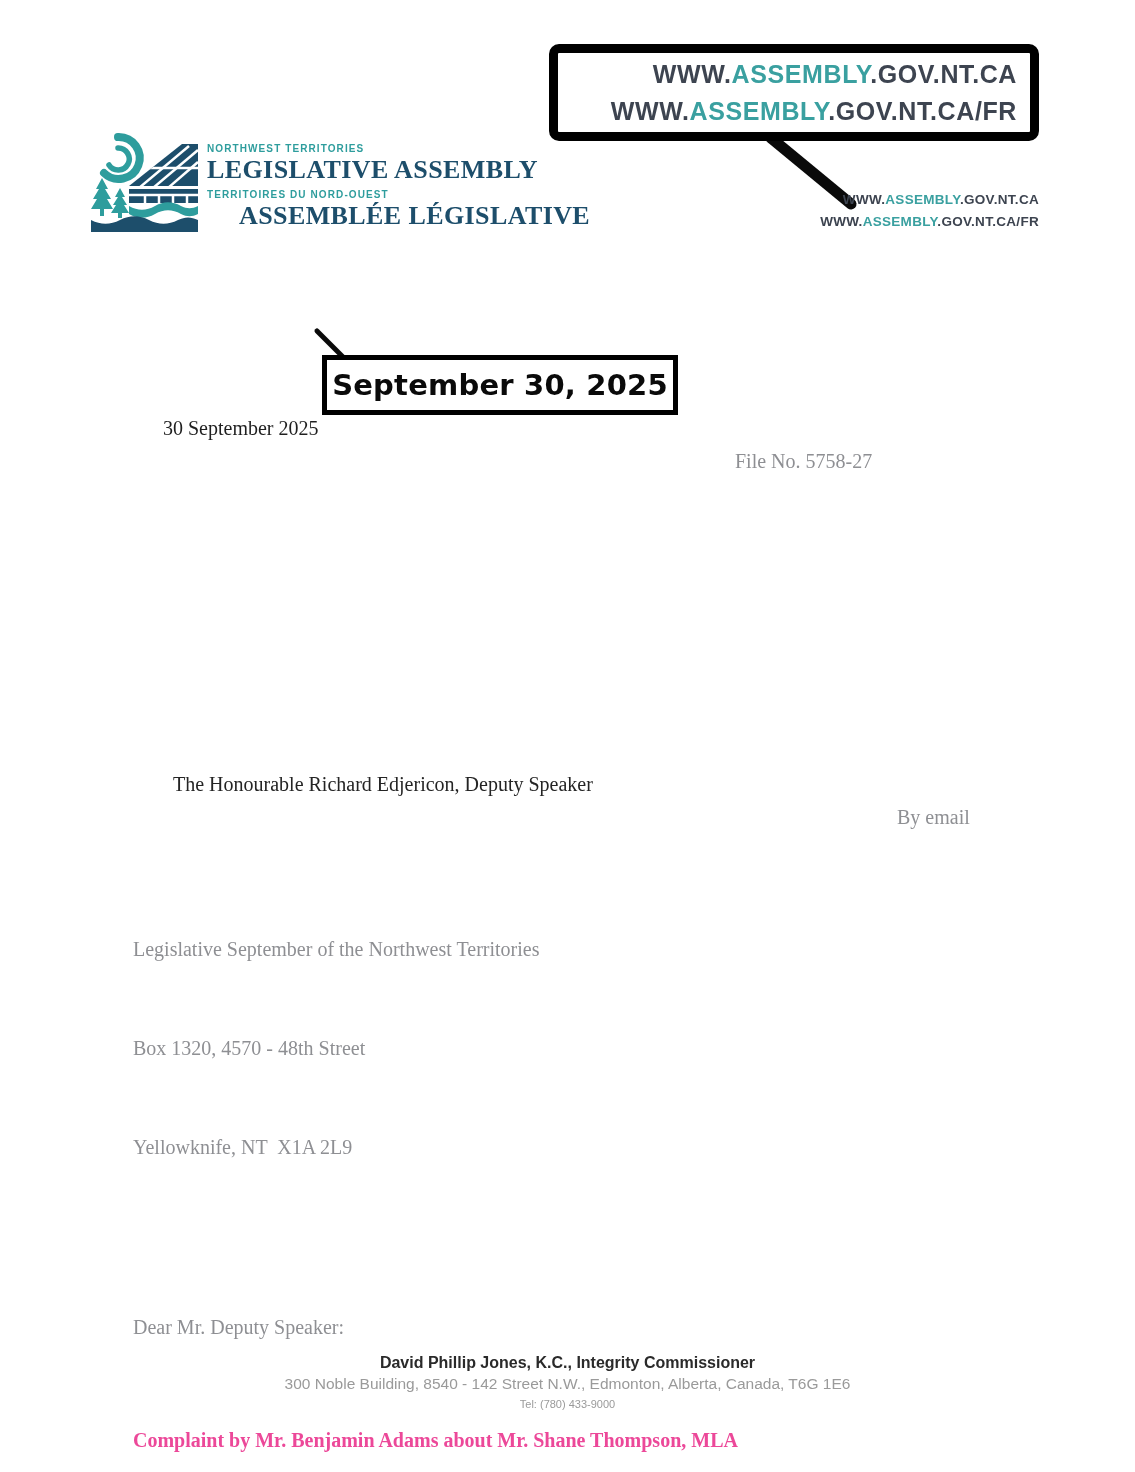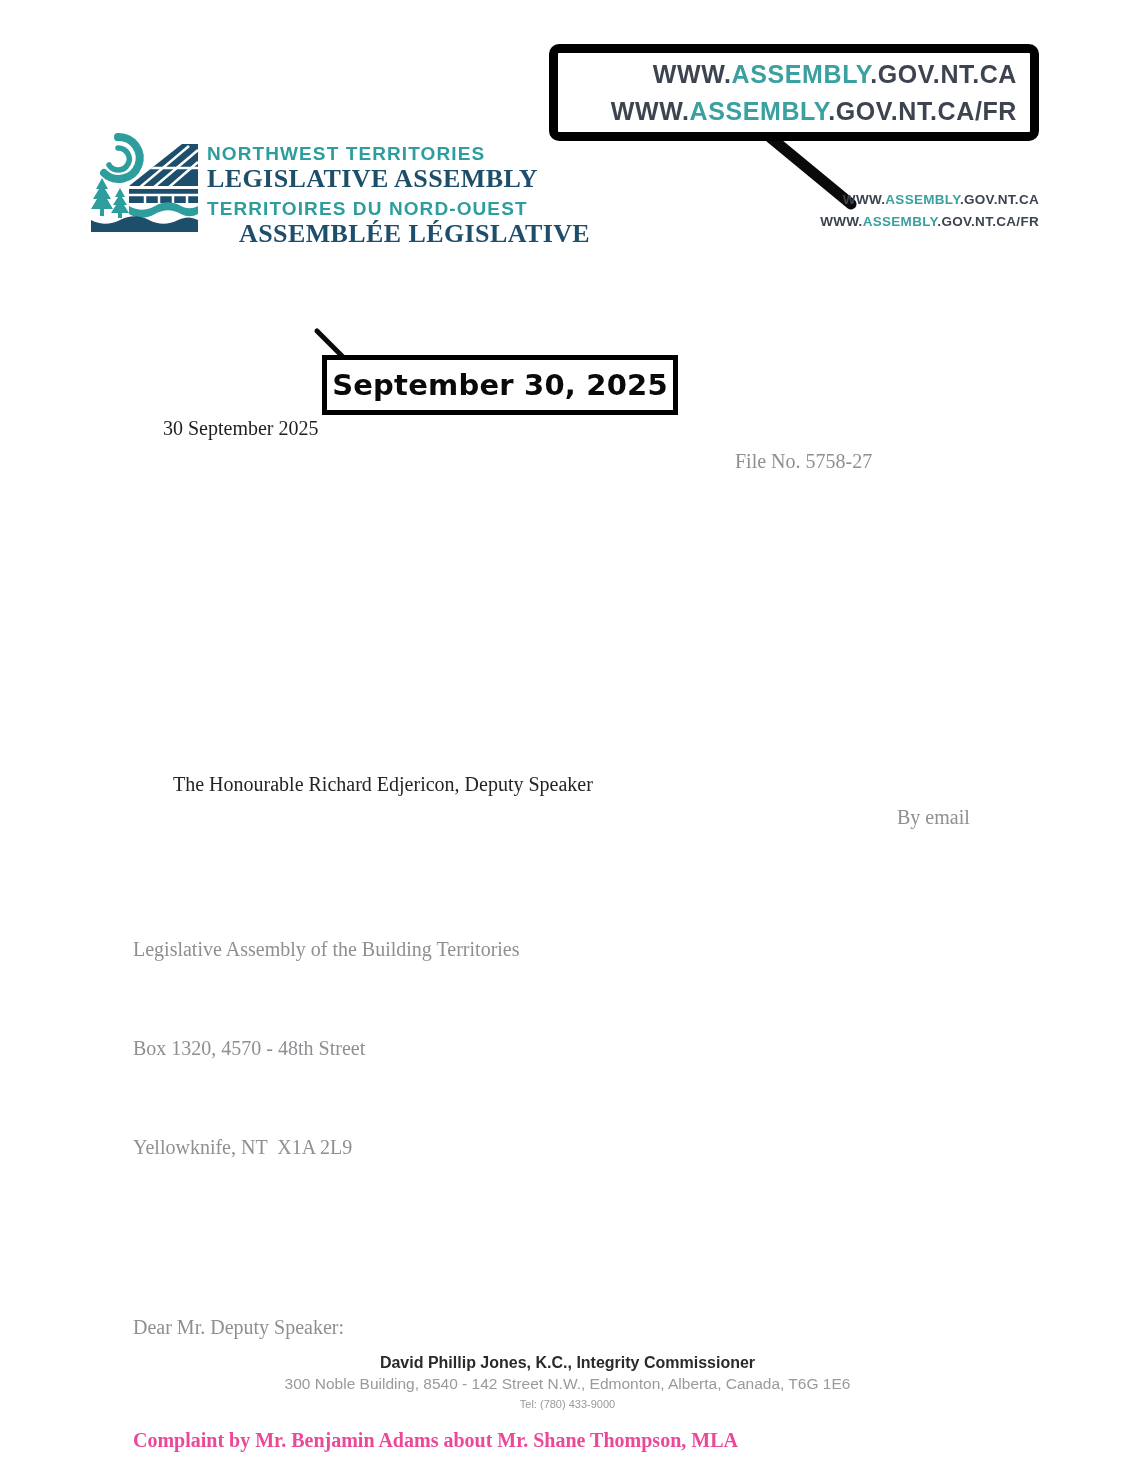--- a/index.html
+++ b/index.html
@@ -11,21 +11,21 @@
   :root {
     --teal:#2e9d9d; --navy:#1d4e6b; --ink:#1f1f1f; --gray:#8e8f93;
     --url-dark:#3d4450; --url-teal:#3aa0a0; --footer-gray:#9a9a9a; --ann:#000000;
   }
 
   
   .logo-mark { position:absolute; left:85px; top:128px; width:118px; height:110px; }
   .logo-text { position:absolute; left:207px; top:144px; line-height:1; }
   .logo-text .small-cap {
     font-family:"Liberation Sans", sans-serif; font-weight:bold;
-    font-size:19px; letter-spacing:1.1px; color:var(--teal);
+    font-size:10px; letter-spacing:1.1px; color:var(--teal);
   }
   .logo-text .big-serif {
     font-family:"Liberation Serif", serif; font-weight:600;
     font-size:26px; letter-spacing:0.4px; color:var(--navy); margin:3px 0 7px 0;
   }
   .logo-text .big-serif:last-child { margin-bottom:0;margin-left:32px; }
 
   
   .pointer-overlay { position:absolute; left:0; top:0; width:1135px; height:1472px; pointer-events:none; }
   .ann-box { position:absolute; background:#fff; box-sizing:border-box; }
@@ -150,21 +150,21 @@
   <div class="letter">
     <div class="date-row">
       <span class="date">30 September 2025</span>
       <span class="file-no">File No. 5758-27</span>
     </div>
     <div class="recipient">
       <div class="addr-first">
         <span>The Honourable Richard Edjericon, Deputy Speaker</span>
         <span class="by-email">By email</span>
       </div>
-      <div>Legislative Assembly of the Building Territories</div>
+      <div>Legislative September of the Northwest Territories</div>
       <div>Box 1320, 4570 - 48th Street</div>
       <div>Yellowknife, NT  X1A 2L9</div>
     </div>
     <div class="salutation">Dear Mr. Deputy Speaker:</div>
     <div class="subject">Complaint by Mr. Benjamin Adams about Mr. Shane Thompson, MLA</div>
     
   </div>
 
   <div class="footer">
     <div class="name">David Phillip Jones, K.C., Integrity Commissioner</div>

